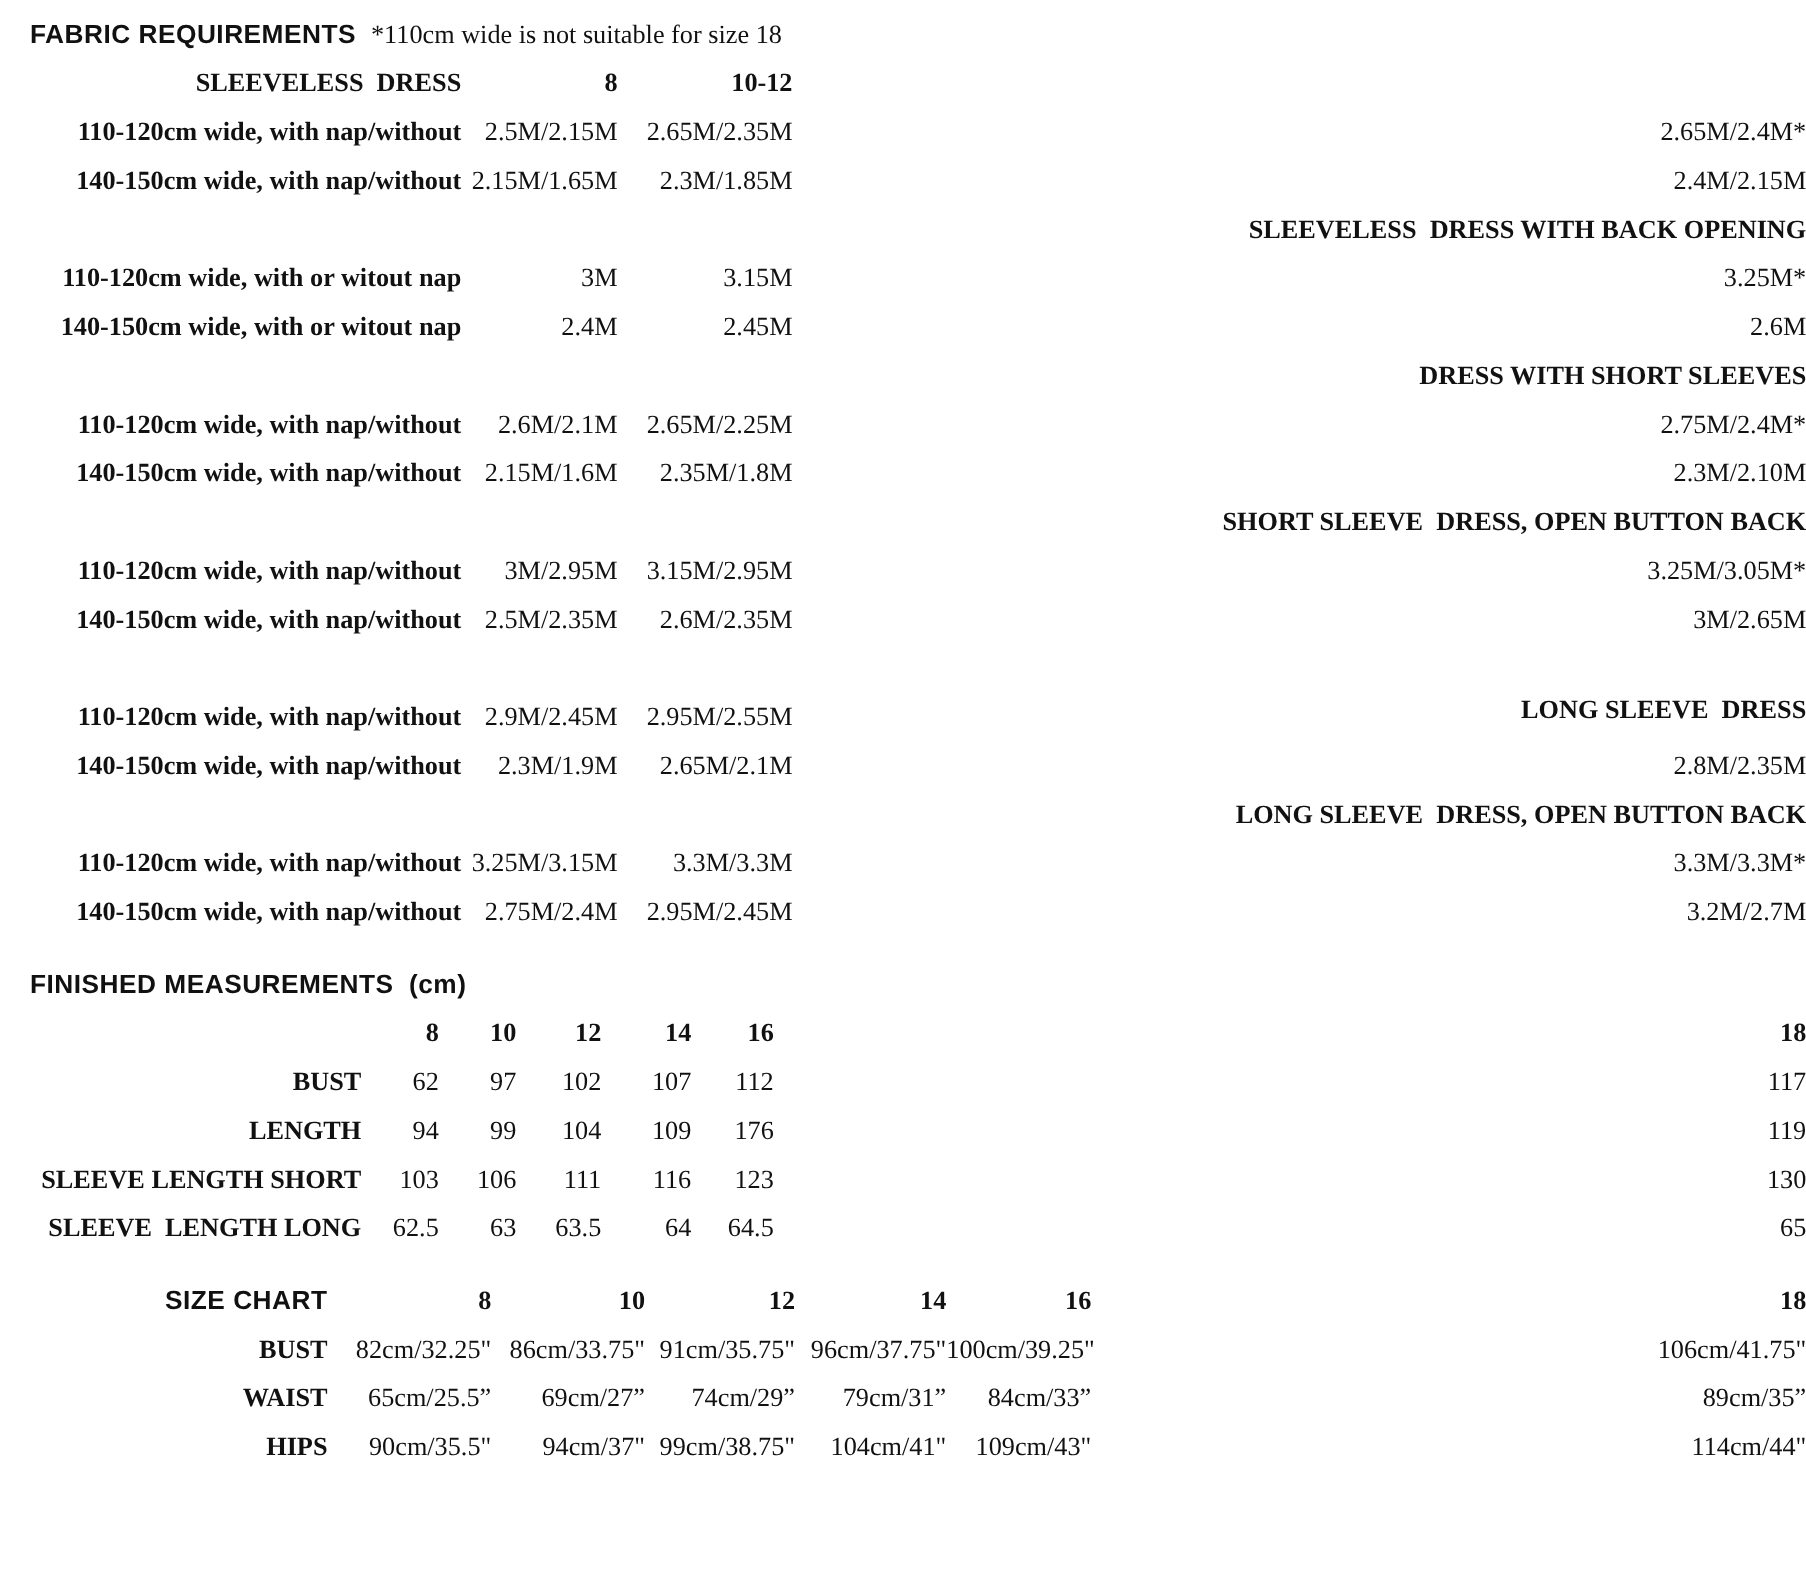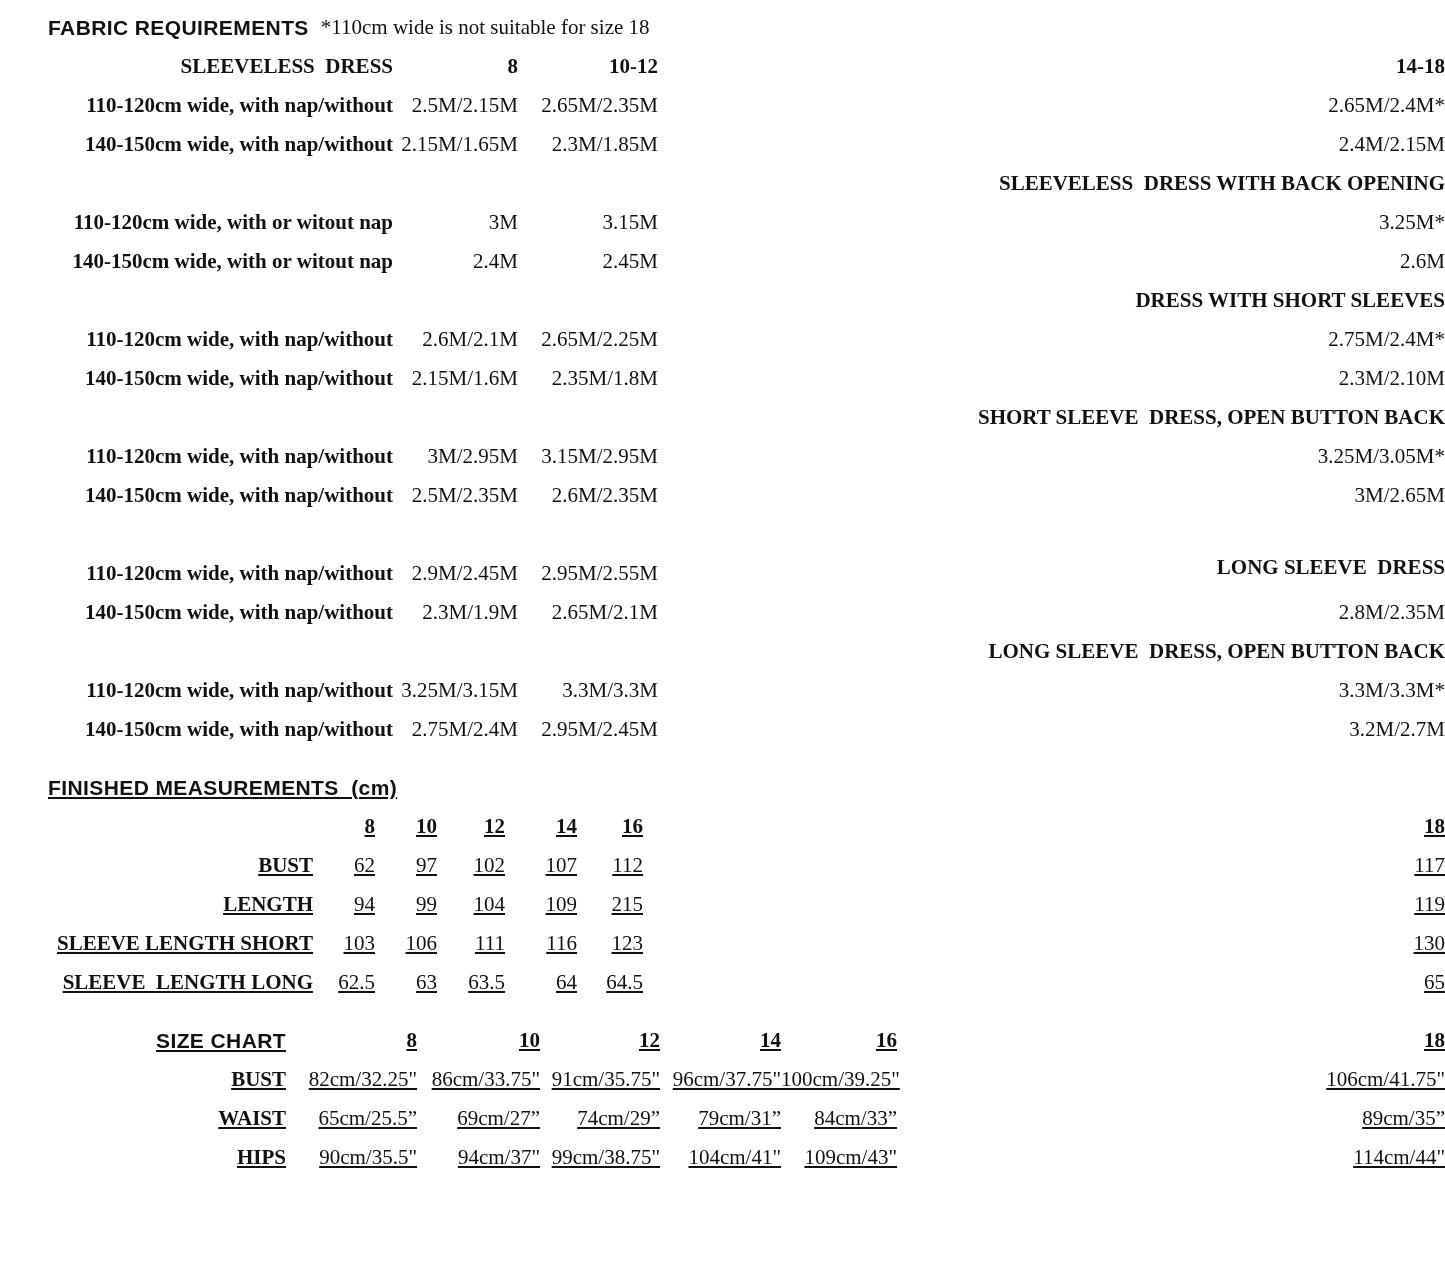--- a/index.html
+++ b/index.html
@@ -5,21 +5,21 @@
   * { box-sizing: border-box; }
   html, body { margin: 0; padding: 0; }
   body {
     width: 1445px;
     min-height: 1275px;
     background: #ffffff;
     color: #111111;
     font-family: "Liberation Serif", serif;
     font-size: 21px;
   }
-  .page { padding: 8px 0 0 48px; }
+  .page { padding: 8px 0 0 24px; }
 
   .sans-bold {
     font-family: "Liberation Sans", sans-serif;
     font-weight: 700;
     letter-spacing: 0.4px;
     font-size: 21px;
   }
   .serif-bold { font-weight: 700; }
   .pre { white-space: pre-wrap; }
 
@@ -30,40 +30,39 @@
 
   .title-row { height: 39px; display: flex; align-items: center; }
   .title-row .note { margin-left: 12px; }
 
   
   .mgrid { grid-template-columns: 265px 62px 62px 68px 72px 66px 1fr; }
 
   
   .sgrid { grid-template-columns: 238px 131px 123px 120px 121px 116px 1fr; }
 
-  .section-gap { margin-top: 19px; text-decoration: underline; }
+  .section-gap { margin-top: 19px; }
 
   .cell { white-space: pre-wrap; }
 </style>
 </head>
 <body>
 
 <div class="page">
 
   <section>
     <div class="title-row">
       <span class="sans-bold">FABRIC REQUIREMENTS</span>
       <span class="note cell">*110cm wide is not suitable for size 18</span>
     </div>
 
     <div class="row fgrid">
       <span class="serif-bold cell">SLEEVELESS  DRESS</span>
       <span class="serif-bold cell">8</span>
       <span class="serif-bold cell">10-12</span>
-      <span class="serif-bold cell">14-18</span>
     </div>
     <div class="row fgrid">
       <span class="serif-bold cell">110-120cm wide, with nap/without</span>
       <span class="cell">2.5M/2.15M</span>
       <span class="cell">2.65M/2.35M</span>
       <span class="cell">2.65M/2.4M*</span>
     </div>
     <div class="row fgrid">
       <span class="serif-bold cell">140-150cm wide, with nap/without</span>
       <span class="cell">2.15M/1.65M</span>
@@ -172,21 +171,21 @@
       <span class="cell">107</span>
       <span class="cell">112</span>
       <span class="cell">117</span>
     </div>
     <div class="row mgrid">
       <span class="serif-bold cell">LENGTH</span>
       <span class="cell">94</span>
       <span class="cell">99</span>
       <span class="cell">104</span>
       <span class="cell">109</span>
-      <span class="cell">215</span>
+      <span class="cell">176</span>
       <span class="cell">119</span>
     </div>
     <div class="row mgrid">
       <span class="serif-bold cell">SLEEVE LENGTH SHORT</span>
       <span class="cell">103</span>
       <span class="cell">106</span>
       <span class="cell">111</span>
       <span class="cell">116</span>
       <span class="cell">123</span>
       <span class="cell">130</span>

